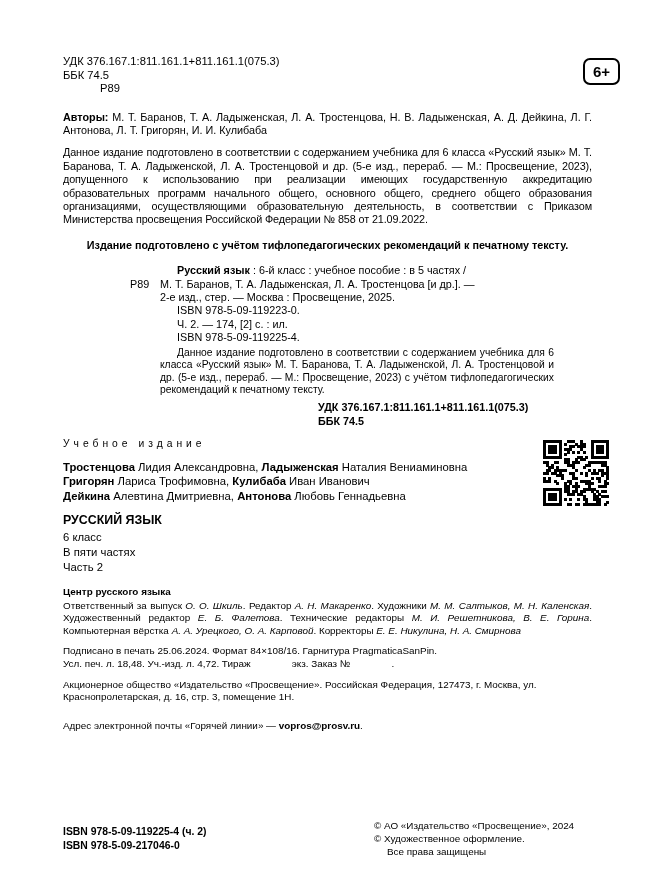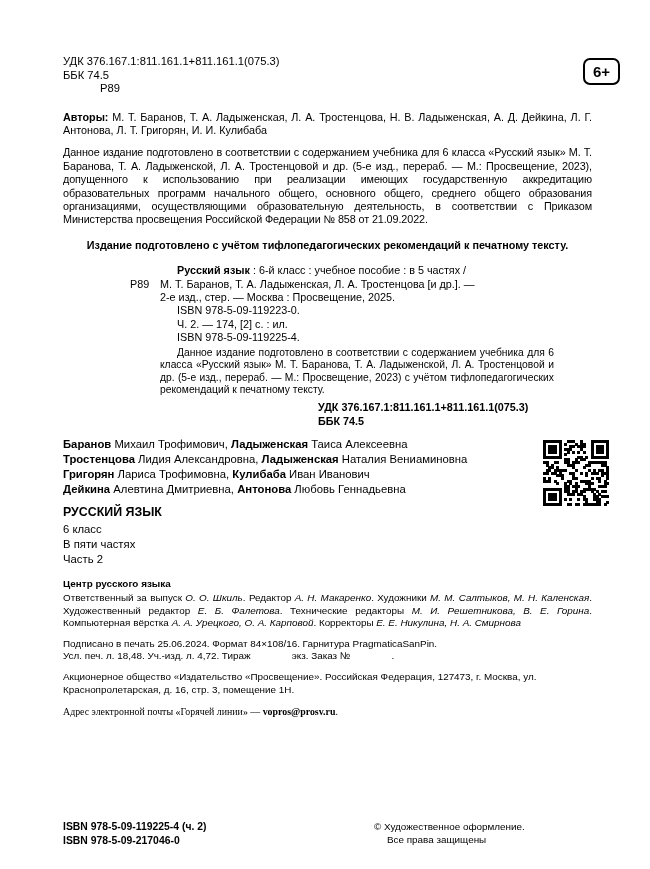--- a/index.html
+++ b/index.html
@@ -49,21 +49,21 @@
   .tb-grade{font-size:11.3px;line-height:15px;margin-top:2px;}
   .tb-type{font-size:11.3px;line-height:15px;margin-top:10px;}
   .tb-line{font-size:11.3px;line-height:15px;}
   
   .imprint{margin:11px 0 0;font-size:9.9px;line-height:12.6px;}
   .imp-center{font-weight:bold;}
   .imp-staff{text-align:justify;margin-top:1px;}
   .imp-print{margin-top:8px;}
   .pre{white-space:pre-wrap;}
   .imp-publisher{margin-top:8px;}
-  .imp-email{margin-top:10px;font-family:Liberation Serif, serif;}
+  .imp-email{margin-top:16px;}
   
   .bottom{
     position:absolute;left:63px;right:58px;top:820px;
     display:flex;justify-content:space-between;align-items:center;
   }
   .bottom-isbn{font-weight:bold;font-size:10.4px;line-height:14px;}
   .bottom-copy{font-size:9.9px;line-height:12.8px;width:218px;}
   .bc-ind{padding-left:13px;}
 </style>
 </head>
@@ -93,20 +93,21 @@
     <div class="cat-line ind">Ч. 2. — 174, [2] с. : ил.</div>
     <div class="cat-line ind">ISBN 978-5-09-119225-4.</div>
     <p class="cat-ann">Данное издание подготовлено в соответствии с содержанием учебника для 6 класса «Русский язык» М. Т. Баранова, Т. А. Ладыженской, Л. А. Тростенцовой и др. (5-е изд., перераб. — М.: Просвещение, 2023) с учётом тифлопедагогических рекомендаций к печатному тексту.</p>
   </div>
 
   <div class="cat-codes-bold">
     <div>УДК 376.167.1:811.161.1+811.161.1(075.3)</div>
     <div>ББК 74.5</div>
   </div>
 
+  <div class="edition-type">Учебное издание</div>
 
   <div class="qr">
       <i style="left: 3px; top: 3px; width: 3px; height: 3px;"></i>
       <i style="left: 5.64px; top: 3px; width: 3px; height: 3px;"></i>
       <i style="left: 8.28px; top: 3px; width: 3px; height: 3px;"></i>
       <i style="left: 10.92px; top: 3px; width: 3px; height: 3px;"></i>
       <i style="left: 13.56px; top: 3px; width: 3px; height: 3px;"></i>
       <i style="left: 16.2px; top: 3px; width: 3px; height: 3px;"></i>
       <i style="left: 18.84px; top: 3px; width: 3px; height: 3px;"></i>
       <i style="left: 26.76px; top: 3px; width: 3px; height: 3px;"></i>
@@ -387,21 +388,20 @@
       <i style="left: 45.24px; top: 66.36px; width: 3px; height: 3px;"></i>
       <i style="left: 47.88px; top: 66.36px; width: 3px; height: 3px;"></i>
       <i style="left: 50.52px; top: 66.36px; width: 3px; height: 3px;"></i>
       <i style="left: 53.16px; top: 66.36px; width: 3px; height: 3px;"></i>
       <i style="left: 55.8px; top: 66.36px; width: 3px; height: 3px;"></i>
       <i style="left: 58.44px; top: 66.36px; width: 3px; height: 3px;"></i>
       <i style="left: 63.72px; top: 66.36px; width: 3px; height: 3px;"></i>
     </div>
 
   <div class="authors-list">
-    <div class="al-line"><b>Баранов</b><span> Михаил Трофимович, </span><b>Ладыженская</b><span> Таиса Алексеевна</span></div>
     <div class="al-line"><b>Тростенцова</b><span> Лидия Александровна, </span><b>Ладыженская</b><span> Наталия Вениаминовна</span></div>
     <div class="al-line"><b>Григорян</b><span> Лариса Трофимовна, </span><b>Кулибаба</b><span> Иван Иванович</span></div>
     <div class="al-line"><b>Дейкина</b><span> Алевтина Дмитриевна, </span><b>Антонова</b><span> Любовь Геннадьевна</span></div>
   </div>
 
   <div class="title-block">
     <div class="tb-title">РУССКИЙ ЯЗЫК</div>
     <div class="tb-grade">6 класс</div>
     <div class="tb-line">В пяти частях</div>
     <div class="tb-line">Часть 2</div>
@@ -417,18 +417,19 @@
     <div class="imp-publisher">Акционерное общество «Издательство «Просвещение». Российская Федерация, 127473, г. Москва, ул. Краснопролетарская, д. 16, стр. 3, помещение 1Н.</div>
     <div class="imp-email"><span>Адрес электронной почты «Горячей линии» — </span><span style="font-weight: bold;">vopros@prosv.ru</span><span>.</span></div>
   </div>
 
   <div class="bottom">
     <div class="bottom-isbn">
       <div>ISBN 978-5-09-119225-4 (ч. 2)</div>
       <div>ISBN 978-5-09-217046-0</div>
     </div>
     <div class="bottom-copy">
+      <div>© АО «Издательство «Просвещение», 2024</div>
       <div>© Художественное оформление.</div>
       <div class="bc-ind">Все права защищены</div>
     </div>
   </div>
 
 </div>
 
 </body></html>

